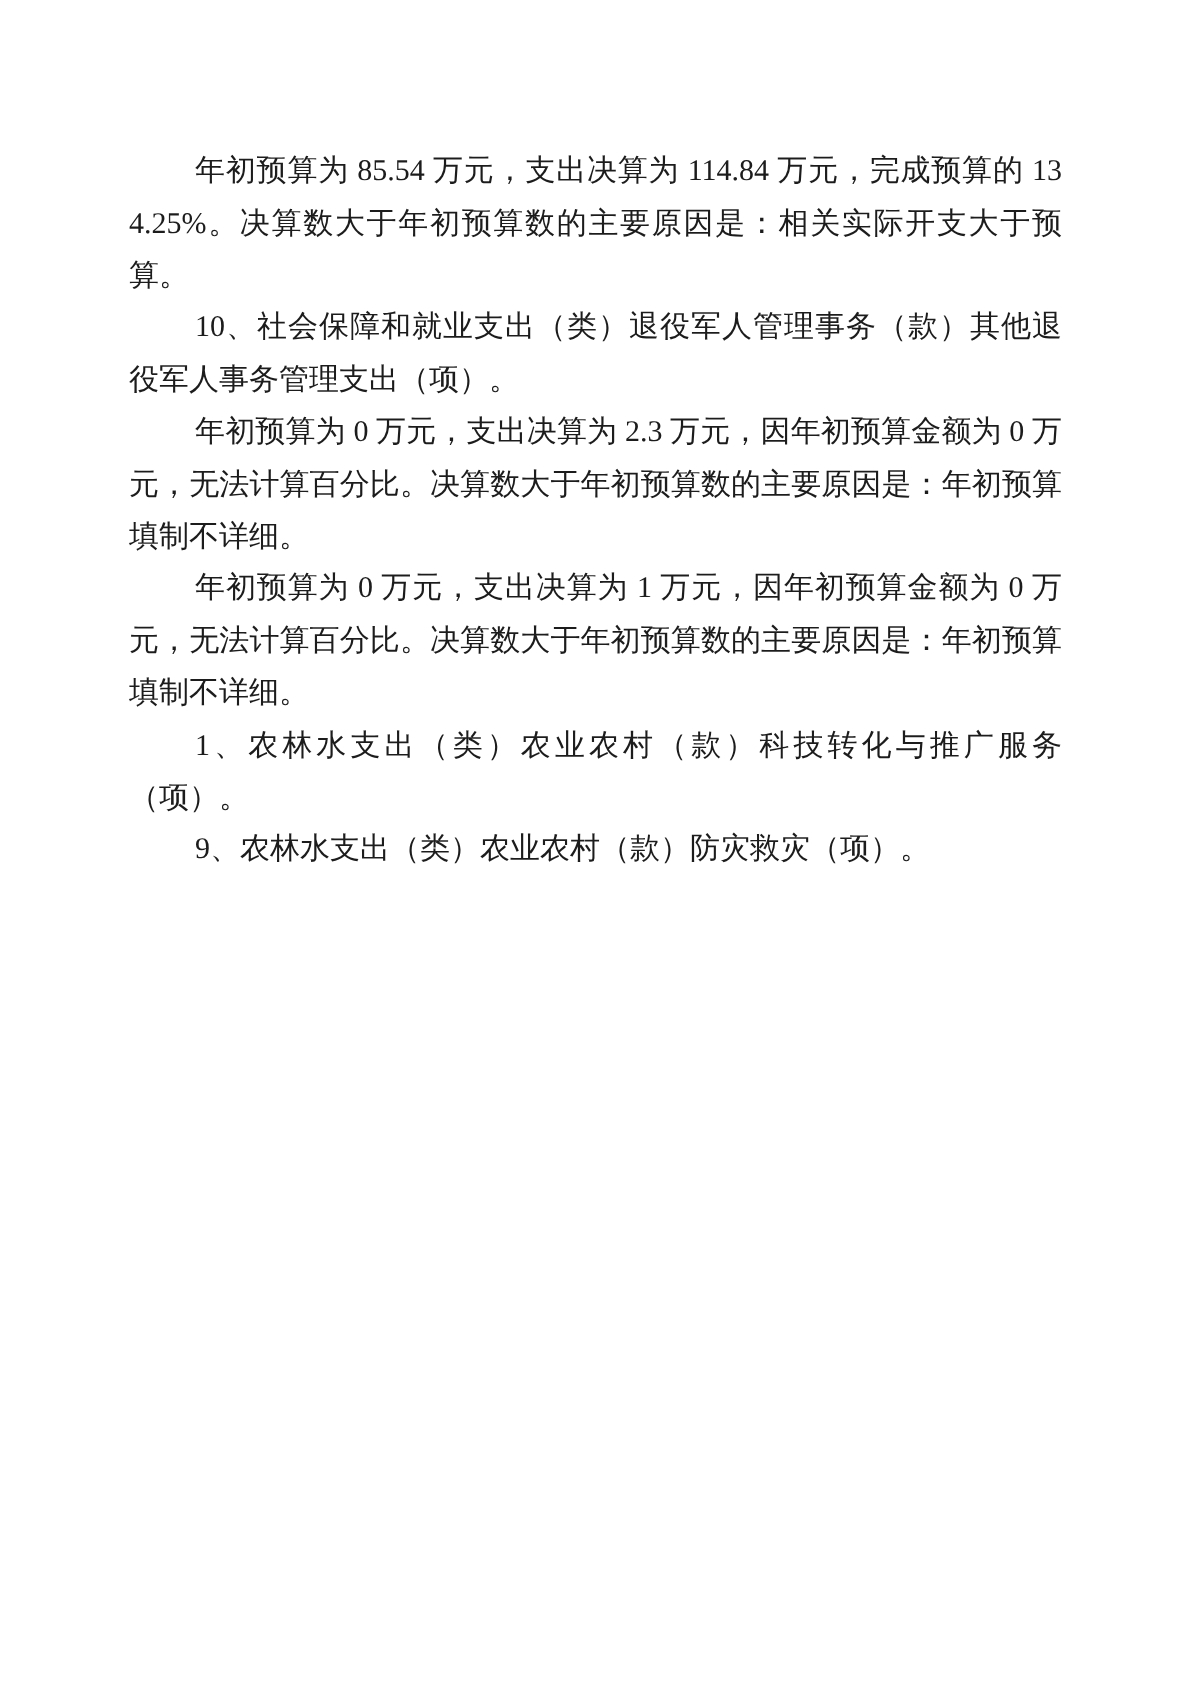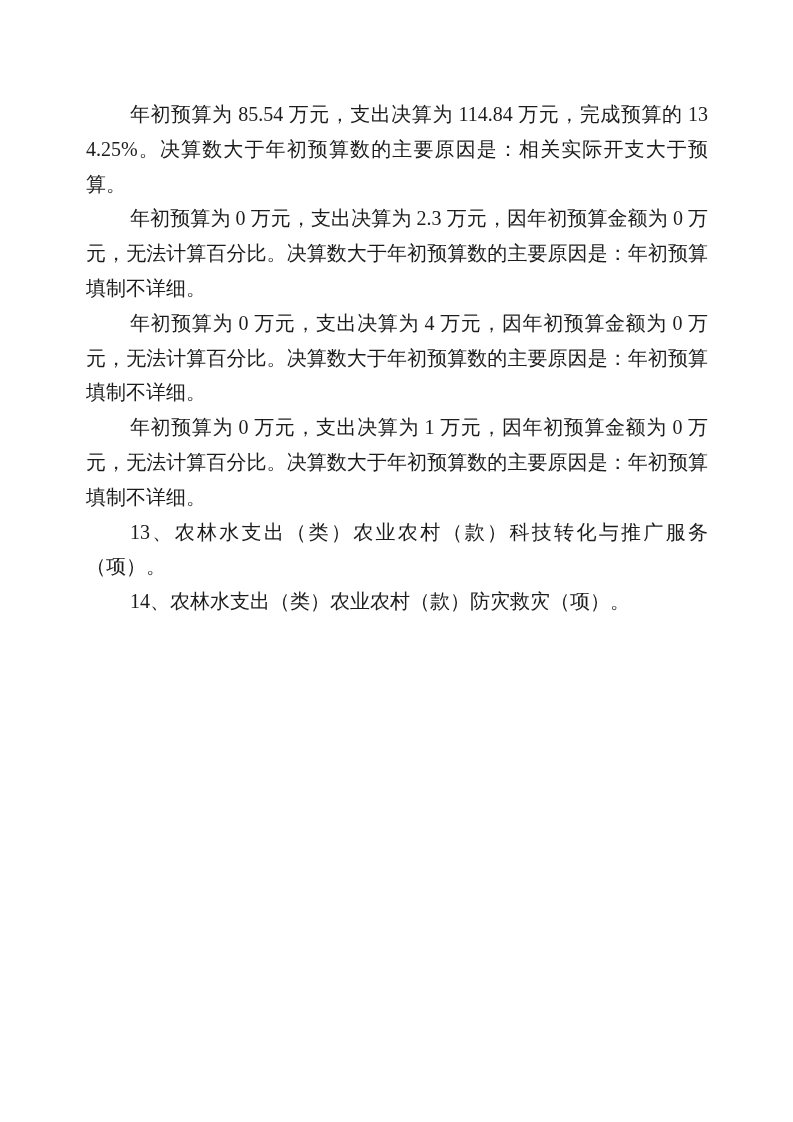--- a/index.html
+++ b/index.html
@@ -27,18 +27,18 @@
     text-justify: inter-ideograph;
     text-indent: 2.2em;
     word-break: break-all;
   }
 </style>
 </head>
 <body>
 
 <div class="page">
   <p>年初预算为 85.54 万元，支出决算为 114.84 万元，完成预算的 134.25%。决算数大于年初预算数的主要原因是：相关实际开支大于预算。</p>
+  <p>10、社会保障和就业支出（类）退役军人管理事务（款）其他退役军人事务管理支出（项）。</p>
   <p>年初预算为 0 万元，支出决算为 2.3 万元，因年初预算金额为 0 万元，无法计算百分比。决算数大于年初预算数的主要原因是：年初预算填制不详细。</p>
-  <p>年初预算为 0 万元，支出决算为 4 万元，因年初预算金额为 0 万元，无法计算百分比。决算数大于年初预算数的主要原因是：年初预算填制不详细。</p>
   <p>年初预算为 0 万元，支出决算为 1 万元，因年初预算金额为 0 万元，无法计算百分比。决算数大于年初预算数的主要原因是：年初预算填制不详细。</p>
-  <p>13、农林水支出（类）农业农村（款）科技转化与推广服务（项）。</p>
-  <p>14、农林水支出（类）农业农村（款）防灾救灾（项）。</p>
+  <p>1、农林水支出（类）农业农村（款）科技转化与推广服务（项）。</p>
+  <p>9、农林水支出（类）农业农村（款）防灾救灾（项）。</p>
 </div>
 
 </body></html>

